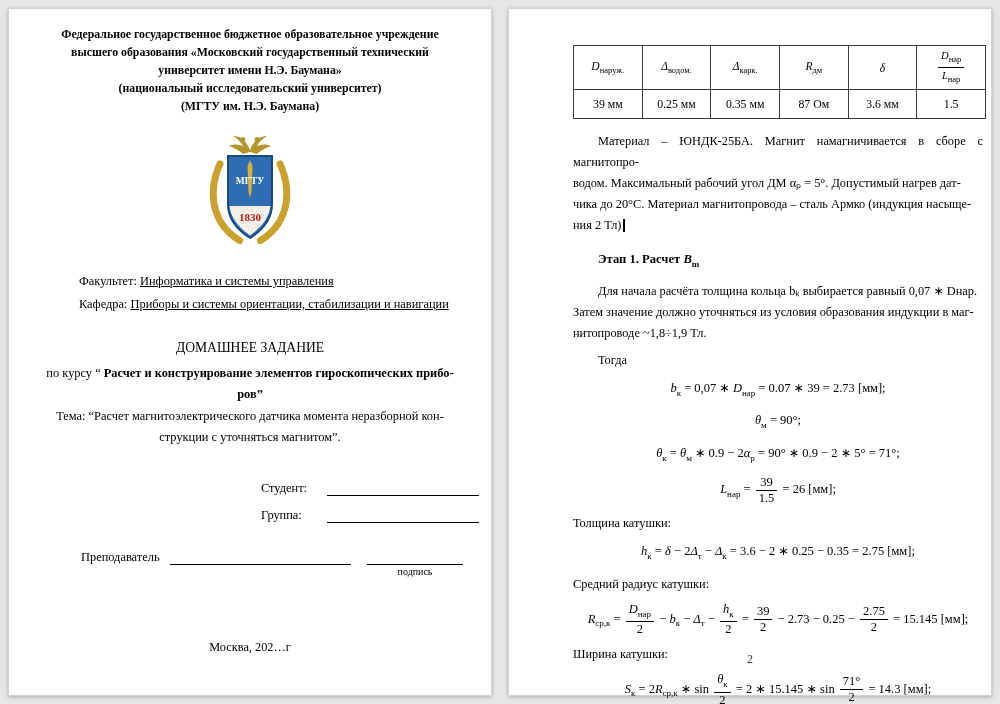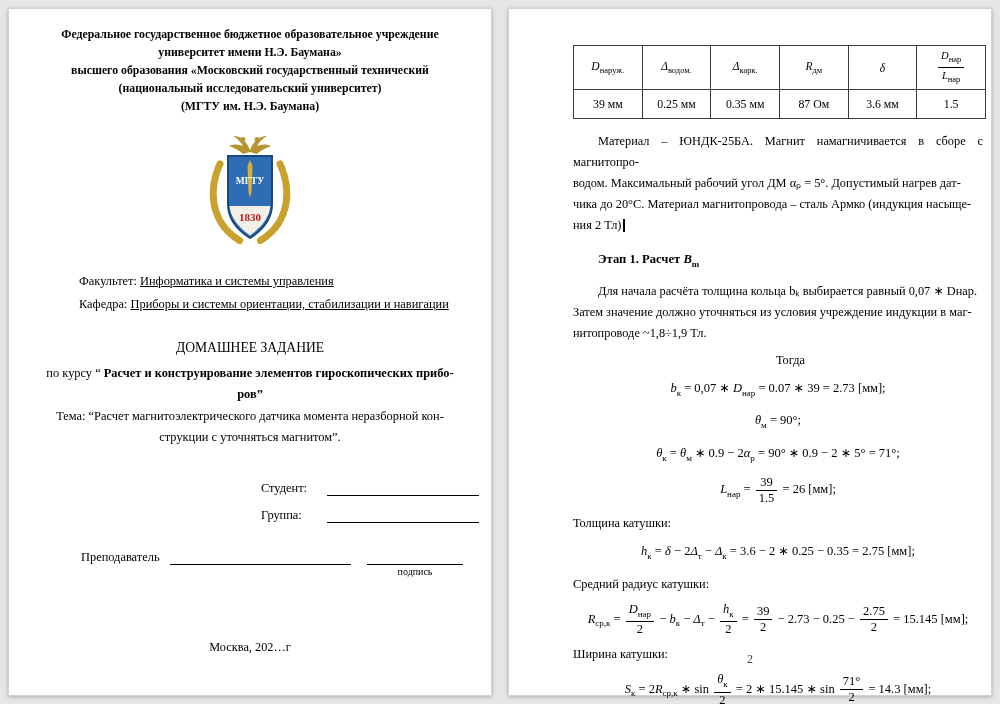--- a/index.html
+++ b/index.html
@@ -69,22 +69,22 @@
 </style>
 </head>
 <body>
 
 <div class="canvas">
 
   <div class="page page-left">
 
     <div class="p1-header">
       <div>Федеральное государственное бюджетное образовательное учреждение</div>
+      <div>высшего образования «Московский государственный технический</div>
       <div>университет имени Н.Э. Баумана»</div>
-      <div>высшего образования «Московский государственный технический</div>
       <div>(национальный исследовательский университет)</div>
       <div>(МГТУ им. Н.Э. Баумана)</div>
     </div>
 
     <div class="emblem-wrap">
       <svg viewBox="0 0 100 122" width="100" height="122">
         <g>
           <path d="M50 22 C46 12 40 8 33 8 C38 11 41 14 43 18 C38 16 33 16 29 18 C35 20 40 23 43 26 L50 24 L57 26 C60 23 65 20 71 18 C67 16 62 16 57 18 C59 14 62 11 67 8 C60 8 54 12 50 22 Z" fill="#b49530"></path>
           <circle cx="43" cy="11.5" r="2.4" fill="#b49530"></circle>
           <circle cx="57" cy="11.5" r="2.4" fill="#b49530"></circle>
@@ -186,25 +186,25 @@
           <span>ния 2 Тл)</span><span class="cursor"></span>
         </div>
       </div>
 
       <div class="stage-heading">
         <span>Этап 1. Расчет </span><i>B</i><sub>m</sub>
       </div>
 
       <div style="margin-top:6px;">
         <div class="pline first">Для начала расчёта толщина кольца bₖ выбирается равный 0,07 ∗ Dнар.</div>
-        <div class="pline">Затем значение должно уточняться из условия учреждение индукции в маг-</div>
+        <div class="pline">Затем значение должно уточняться из условия образования индукции в маг-</div>
         <div class="pline last">нитопроводе ~1,8÷1,9 Тл.</div>
       </div>
 
-      <div class="indent-line" style="margin-top:6px;text-align:center;">Тогда</div>
+      <div class="indent-line" style="margin-top:6px;">Тогда</div>
 
       <div class="formula"><i>b</i><sub>к</sub> = 0,07 ∗ <i>D</i><sub>нар</sub> = 0.07 ∗ 39 = 2.73 [мм];</div>
       <div class="formula"><i>θ</i><sub>м</sub> = 90°;</div>
       <div class="formula"><i>θ</i><sub>к</sub> = <i>θ</i><sub>м</sub> ∗ 0.9 − 2<i>α</i><sub>p</sub> = 90° ∗ 0.9 − 2 ∗ 5° = 71°;</div>
       <div class="formula"><i>L</i><sub>нар</sub> = <span class="frac"><span class="num">39</span><span class="den">1.5</span></span> = 26 [мм];</div>
 
       <div style="margin-top:4px;">Толщина катушки:</div>
       <div class="formula"><i>h</i><sub>к</sub> = <i>δ</i> − 2<i>Δ</i><sub>т</sub> − <i>Δ</i><sub>к</sub> = 3.6 − 2 ∗ 0.25 − 0.35 = 2.75 [мм];</div>
 
       <div style="margin-top:4px;">Средний радиус катушки:</div>

